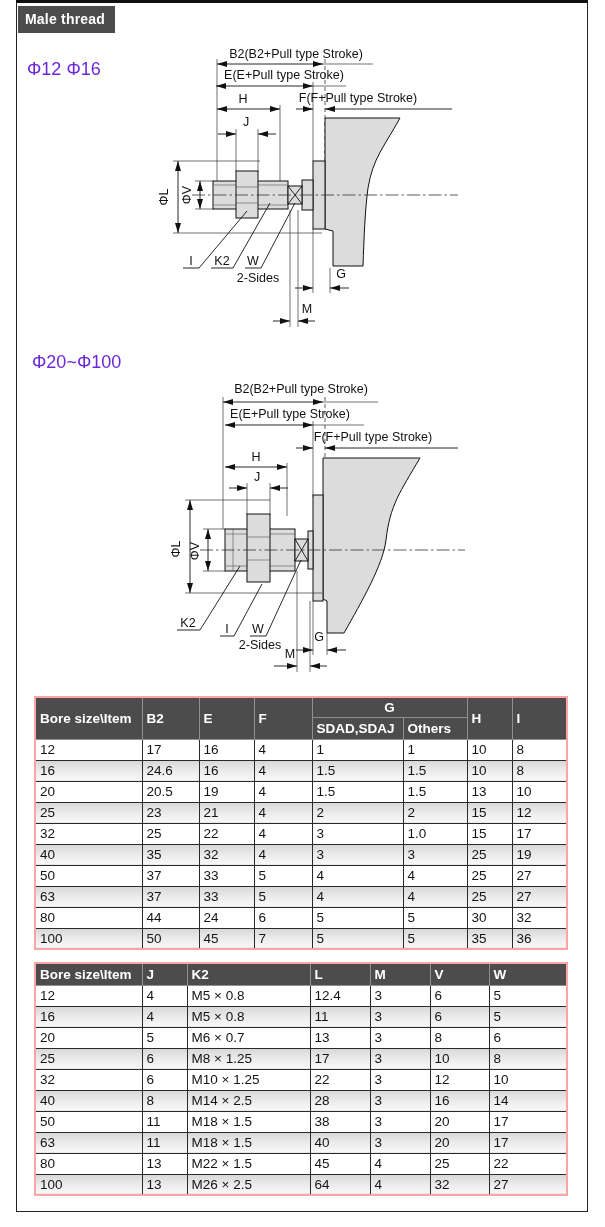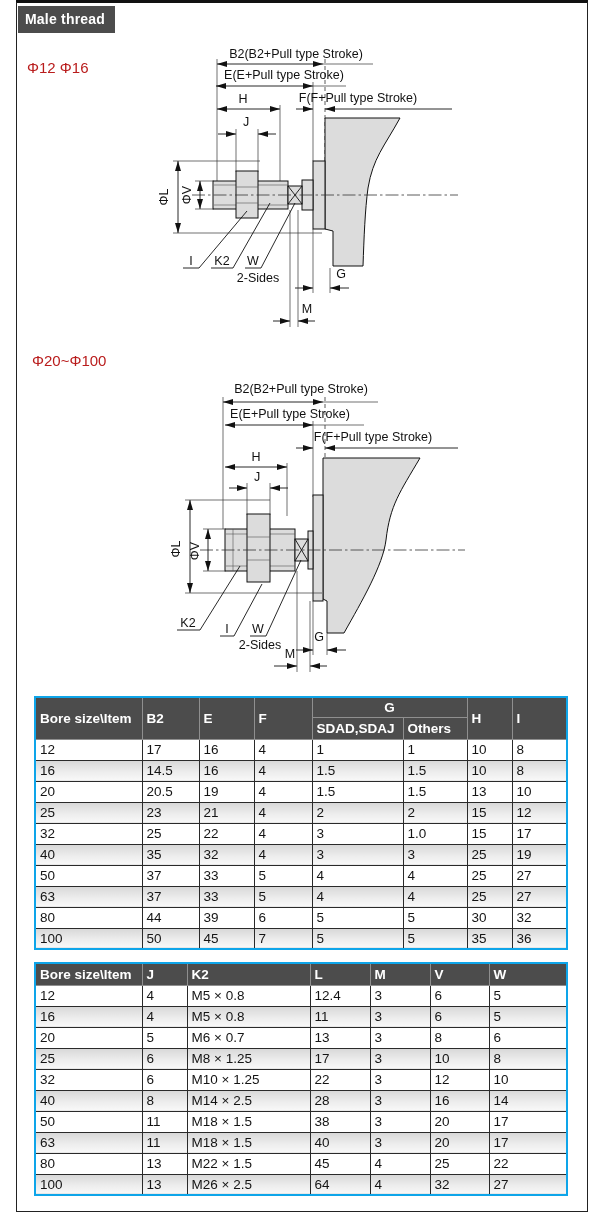--- a/index.html
+++ b/index.html
@@ -2,31 +2,31 @@
 <html><head>
 <meta charset="utf-8">
 <style>
   *{margin:0;padding:0;box-sizing:border-box}
   html,body{width:605px;height:1227px;background:#fff;font-family:"Liberation Sans",sans-serif;color:#111;}
   .page{position:relative;width:605px;height:1227px;background:#fff;overflow:hidden}
   .topbar{position:absolute;left:16px;top:0;width:572px;height:3px;background:#111}
   .frame{position:absolute;left:16px;top:2px;width:572px;height:1210px;border:1px solid #222;border-top:none}
   .title-box{position:absolute;left:18px;top:6px;height:27px;background:#4c4c4c;color:#fff;
     font-weight:bold;font-size:14px;line-height:27px;padding:0 10px 4px 7px;letter-spacing:.2px}
-  .section-label{position:absolute;font-size:15px;color:#b91c1c}
+  .section-label{position:absolute;font-size:18px;color:#6d28d9}
   svg{position:absolute;overflow:visible}
   svg text{font-family:"Liberation Sans",sans-serif;font-size:12.5px;fill:#111}
   .dim{stroke:#111;stroke-width:.9;fill:none}
   .ext{stroke:#333;stroke-width:.7;fill:none}
   .dash{stroke:#333;stroke-width:.8;fill:none;stroke-dasharray:4 3}
   .cl{stroke:#333;stroke-width:.8;fill:none;stroke-dasharray:13 3 2.5 3}
   .part{fill:#dcdcdc;stroke:#111;stroke-width:1}
   .det{stroke:#555;stroke-width:.6;fill:none}
   table{position:absolute;border-collapse:collapse;table-layout:fixed;background:#fff;
-    font-size:13.5px;border:2px solid #0ea5e9}
+    font-size:13.5px;border:2px solid #fca5a5}
   td,th{border:1px solid #2a2a2a;padding:0 4px;text-align:left;white-space:nowrap;overflow:hidden}
   td{height:21px;font-weight:normal;color:#141414}
   thead th{background:#4c4c4c;color:#fff;font-weight:bold;border:1px solid #8f8f8f;height:22px}
   thead tr.gs th{height:20px}
   th.gcell{text-align:center}
   tr.alt td{background:linear-gradient(180deg,#d7d7d7 0%,#ececec 55%,#f8f8f8 100%)}
 </style>
 </head>
 <body>
 
@@ -246,21 +246,21 @@
           <td>17</td>
           <td>16</td>
           <td>4</td>
           <td>1</td>
           <td>1</td>
           <td>10</td>
           <td>8</td>
         </tr>
         <tr class="alt">
           <td>16</td>
-          <td>14.5</td>
+          <td>24.6</td>
           <td>16</td>
           <td>4</td>
           <td>1.5</td>
           <td>1.5</td>
           <td>10</td>
           <td>8</td>
         </tr>
         <tr>
           <td>20</td>
           <td>20.5</td>
@@ -317,21 +317,21 @@
           <td>33</td>
           <td>5</td>
           <td>4</td>
           <td>4</td>
           <td>25</td>
           <td>27</td>
         </tr>
         <tr>
           <td>80</td>
           <td>44</td>
-          <td>39</td>
+          <td>24</td>
           <td>6</td>
           <td>5</td>
           <td>5</td>
           <td>30</td>
           <td>32</td>
         </tr>
         <tr class="alt">
           <td>100</td>
           <td>50</td>
           <td>45</td>

